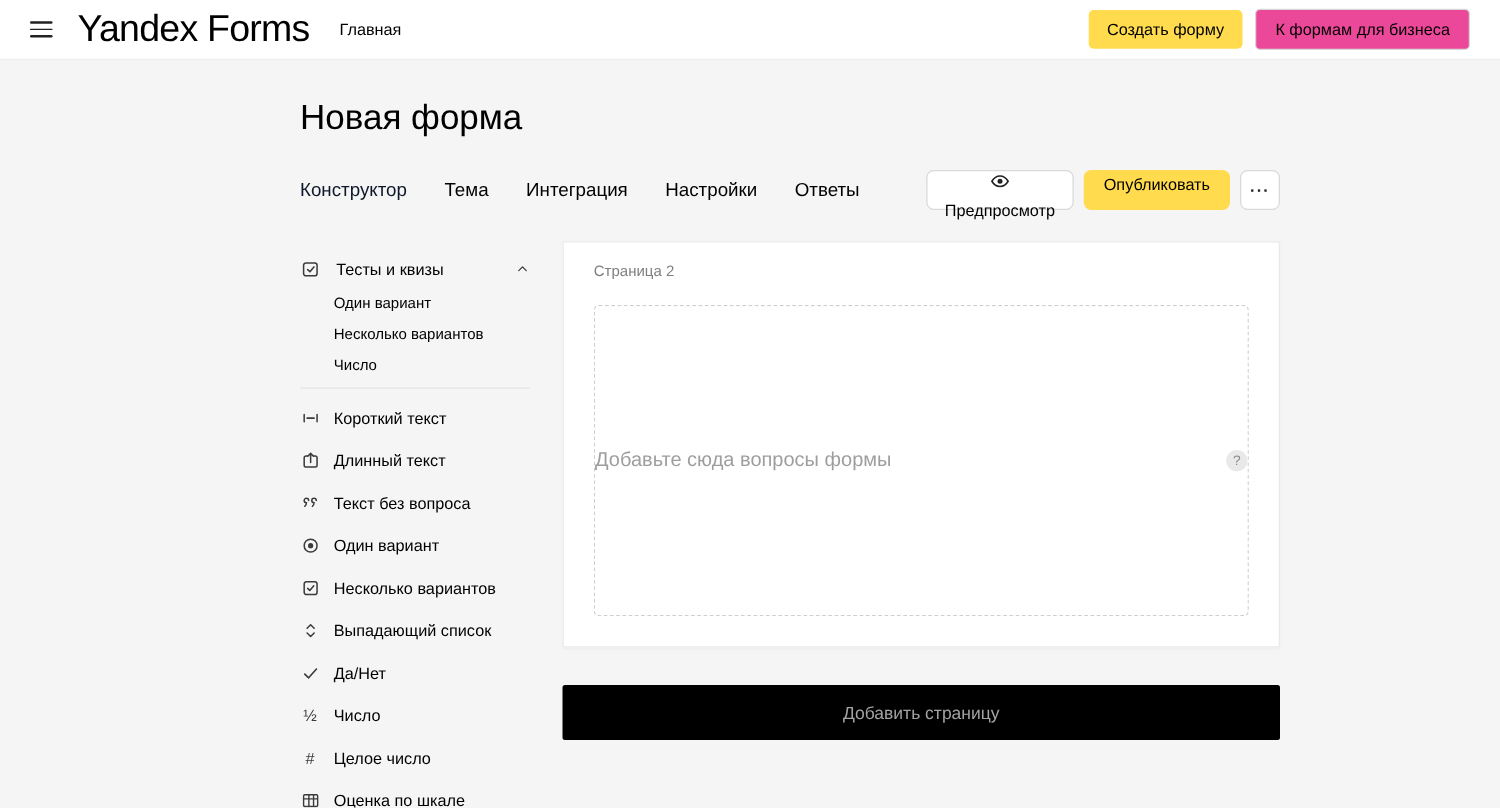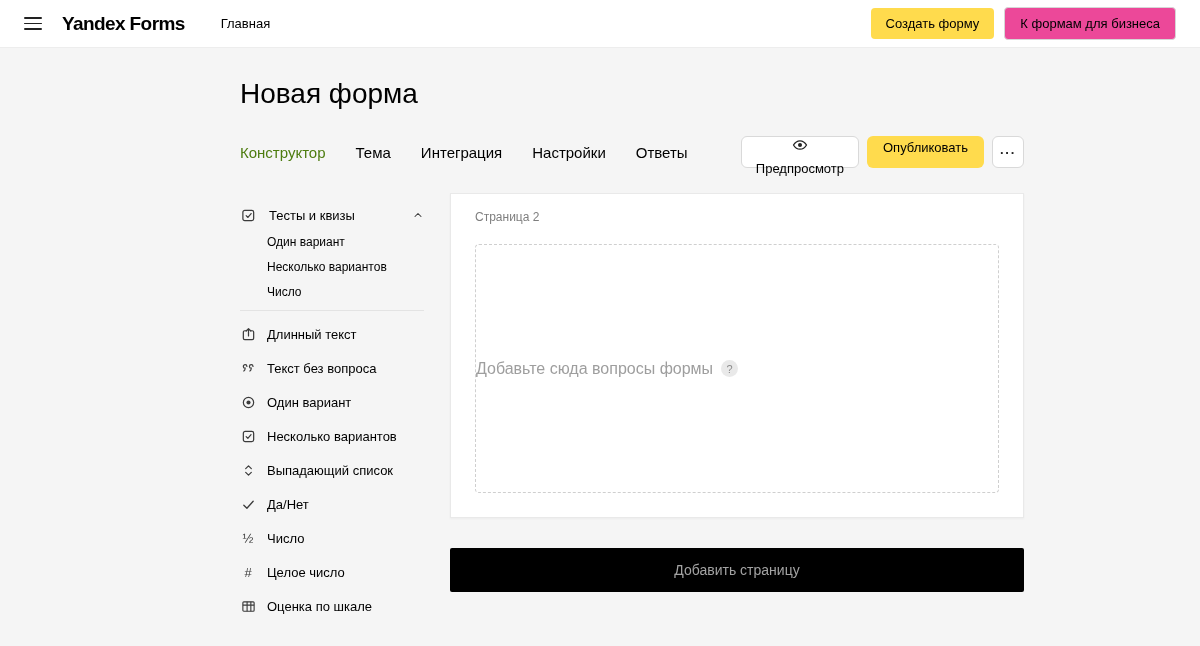--- a/index.html
+++ b/index.html
@@ -6,37 +6,37 @@
   html,body { width:1200px; height:646px; overflow:hidden; }
   body { background:#f5f5f5; font-family:"Liberation Sans", sans-serif; color:#000; }
 
   
   header {
     height:48px; background:#fff; border-bottom:1px solid #ededed;
     display:flex; align-items:center; padding:0 24px;
   }
   .hamburger { width:18px; height:13px; display:flex; flex-direction:column; justify-content:space-between; cursor:pointer; margin-right:20px; }
   .hamburger span { display:block; height:1.6px; background:#222; border-radius:1px; }
-  .logo { font-size:19px; font-weight:700; letter-spacing:-0.6px; margin-right:34px; cursor:pointer; white-space:nowrap; }
+  .logo { font-size:30px; font-weight:400; letter-spacing:-0.6px; margin-right:22px; cursor:pointer; white-space:nowrap; }
   nav { display:flex; height:48px; }
   .nav-item { position:relative; display:flex; align-items:center; padding:4px 2px; margin-right:22px; font-size:13px; font-weight:500; cursor:pointer; }
   .nav-item.active::before { content:""; position:absolute; top:0; left:-2px; right:-2px; height:4px; background:#ffcc00; }
   .hspacer { flex:1; }
   .hbtn { border:none; border-radius:4px; font-size:13px; font-family:inherit; padding:8px 15px; cursor:pointer; white-space:nowrap; }
   .hbtn.yellow { background:#ffdb4d; color:#000; }
   .hbtn.gray { background:#ec4899; border:1px solid #d6d6d6; color:#000; margin-left:10px; }
 
   
   main { margin-left:240px; width:784px; }
   h1 { margin-top:30px; font-size:28px; font-weight:400; }
 
   .tabs-row { margin-top:26px; display:flex; align-items:center; }
   .tabs { display:flex; gap:30px; }
   .tab { font-size:15px; cursor:pointer; color:#000; }
-  .tab.active { color:#4d7c0f;text-align:center; }
+  .tab.active { color:#0f172a;text-align:center; }
   .actions { margin-left:auto; display:flex; align-items:center; gap:8px; }
   .abtn { height:32px; display:flex; align-items:center; gap:8px; border-radius:6px; font-size:13px; font-family:inherit; cursor:pointer;flex-direction:column; }
   .abtn.outline { background:#fff; border:1px solid #d9d9d9; padding:0 14px; }
   .abtn.yellow { background:#ffdb4d; border:none; padding:4px 16px; }
   .abtn.more { background:#fff; border:1px solid #d9d9d9; width:32px; justify-content:center; letter-spacing:1px; font-weight:700; color:#222; padding:0; }
 
   
   .builder { margin-top:25px; display:flex; align-items:flex-start; }
 
   .sidebar { width:210px; flex-shrink:0; padding-top:8px; }
@@ -51,21 +51,21 @@
 
   
   .canvas-col { flex:1; }
   .canvas-card {
     background:#fff; border:1px solid #e9e9e9; box-shadow:0 1px 2px rgba(0,0,0,.04);
     height:325px; padding:16px 24px 24px; display:flex; flex-direction:column;
   }
   .page-label { font-size:12px; color:#7e7e7e; margin-bottom:20px; }
   .dropzone {
     flex:1; border:1px dashed #cfcfcf; border-radius:4px;
-    display:flex; align-items:center; justify-content:flex-start; gap:8px;
+    display:flex; align-items:center; justify-content:space-between; gap:8px;
   }
   .dz-text { font-size:16px; color:#9e9e9e; }
   .help-circle {
     width:17px; height:17px; border-radius:50%; background:#e9e9e9; color:#8b8b8b;
     font-size:11px; display:flex; align-items:center; justify-content:center; cursor:pointer;
   }
   .add-page {
     margin-top:30px; width:100%; height:44px; background:#000000; border:none; border-radius:2px;
     font-size:14px; font-family:inherit; color:#a3a3a3; cursor:pointer;
   }
@@ -137,20 +137,28 @@
               </svg>
           </span>
         </div>
         <div class="sub-list">
           <div class="sub-item">Один вариант</div>
           <div class="sub-item">Несколько вариантов</div>
           <div class="sub-item">Число</div>
         </div>
         <div class="divider"></div>
 
+        <div class="side-item">
+          <span class="ic">
+            <svg width="15" height="15" viewBox="0 0 16 16" fill="none" stroke="#3b3b3b" stroke-width="1.3" stroke-linecap="round">
+                <path d="M2.5 5v6M13.5 5v6M5 8h6"></path>
+              </svg>
+          </span>
+          <span>Короткий текст</span>
+        </div>
 
         <div class="side-item">
           <span class="ic">
             <svg width="15" height="15" viewBox="0 0 16 16" fill="none" stroke="#3b3b3b" stroke-width="1.3" stroke-linecap="round" stroke-linejoin="round">
               <path d="M5.5 4H4a1.5 1.5 0 0 0-1.5 1.5V12A1.5 1.5 0 0 0 4 13.5h8A1.5 1.5 0 0 0 13.5 12V5.5A1.5 1.5 0 0 0 12 4h-1.5"></path>
               <path d="M8 9.5V2M5.5 4.3L8 1.8l2.5 2.5"></path>
             </svg>
           </span>
           <span>Длинный текст</span>
         </div>

